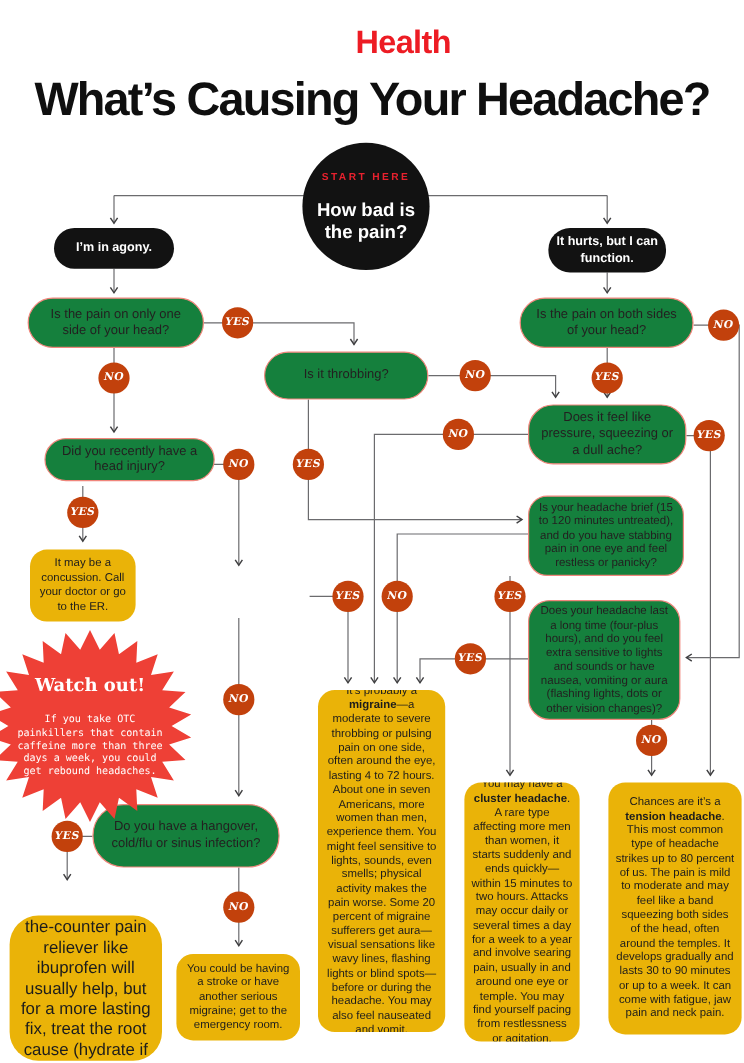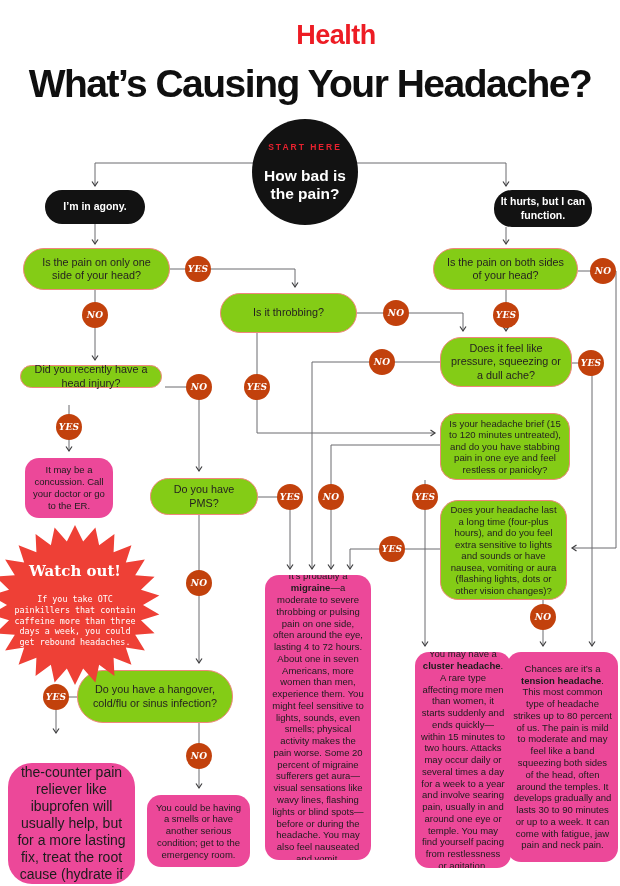--- a/index.html
+++ b/index.html
@@ -11,29 +11,29 @@
          font-size:39px;font-weight:bold;letter-spacing:-1.5px;z-index:2;}
   .lines{position:absolute;left:0;top:0;z-index:1;}
   .start{position:absolute;left:252px;top:119px;width:106px;height:106px;border-radius:50%;
          background:#121212;color:#fff;z-index:3;display:flex;flex-direction:column;
          align-items:center;justify-content:center;text-align:center;}
   .start-kicker{color:#e8212e;font-size:8.5px;font-weight:bold;letter-spacing:2px;margin-bottom:15px;}
   .start-q{font-size:15.5px;font-weight:bold;line-height:1.12;}
   .pill{position:absolute;background:#121212;color:#fff;border-radius:18px;display:flex;
         align-items:center;justify-content:center;text-align:center;font-weight:bold;
         font-size:10.5px;line-height:1.25;z-index:3;padding:16px 6px;box-sizing:border-box;}
-  .q{position:absolute;background:#84cc16;border:1.5px solid #f0867c;border-radius:21px;
+  .q{position:absolute;background:#15803d;border:1.5px solid #f0867c;border-radius:21px;
      display:flex;align-items:center;justify-content:center;text-align:center;color:#231f20;
      font-size:10.8px;line-height:1.22;padding:4px 9px;box-sizing:border-box;z-index:3;}
   .q.small-text{font-size:9.6px;line-height:1.2;padding:4px 6px;}
   .yn{position:absolute;width:26px;height:26px;border-radius:50%;background:#c2410c;color:#fff;
       display:flex;align-items:center;justify-content:center;z-index:4;
       font-family:"DejaVu Serif",serif;font-style:italic;font-weight:bold;font-size:9px;
       letter-spacing:0.3px;}
-  .out{position:absolute;background:#ec4899;border-radius:14px;color:#1c1c1c;font-size:9.5px;
+  .out{position:absolute;background:#eab308;border-radius:14px;color:#1c1c1c;font-size:9.5px;
        line-height:1.24;text-align:center;padding:8px 6px;box-sizing:border-box;z-index:3;
        display:flex;align-items:center;justify-content:center;overflow:hidden;}
   .out b{font-weight:bold;}
   .burst{position:absolute;left:-10px;top:525px;width:170px;height:160px;background:#ee4036;
          z-index:5;display:flex;flex-direction:column;align-items:center;justify-content:center;
          color:#fff;text-align:center;}
   .burst-title{font-family:"DejaVu Serif",serif;font-weight:bold;font-size:15px;margin-bottom:14px;}
   .burst-body{font-family:"DejaVu Sans Mono",monospace;font-size:8.4px;line-height:1.3;width:122px;}
 </style>
 </head>
@@ -76,29 +76,28 @@
       <path d="M199,723 V788" marker-end="url(#arr)"></path>
     </g>
   </svg>
 
   <div class="start">
     <div class="start-kicker">START HERE</div>
     <div class="start-q">How bad is the pain?</div>
   </div>
 
   <div class="pill" style="left:45px;top:190px;width:100px;height:34px;">I’m in agony.</div>
-  <div class="pill" style="left:457px;top:190px;width:98px;height:37px;margin-left:37px;">It hurts, but I can function.</div>
+  <div class="pill" style="left:457px;top:190px;width:98px;height:37px;">It hurts, but I can function.</div>
 
   <div class="q" style="left:23px;top:248px;width:147px;height:42px;">Is the pain on only one side of your head?</div>
   <div class="q" style="left:220px;top:293px;width:137px;height:40px;">Is it throbbing?</div>
   <div class="q" style="left:433px;top:248px;width:145px;height:42px;">Is the pain on both sides of your head?</div>
   <div class="q" style="left:440px;top:337px;width:132px;height:50px;">Does it feel like pressure, squeezing or a dull ache?</div>
-  <div class="q" style="left:20px;top:365px;width:142px;height:23px;">Did you recently have a head injury?</div>
+  <div class="q" style="left:37px;top:365px;width:142px;height:36px;">Did you recently have a head injury?</div>
   <div class="q small-text" style="left:440px;top:413px;width:130px;height:67px;border-radius:16px;">Is your headache brief (15 to 120 minutes untreated), and do you have stabbing pain in one eye and feel restless or panicky?</div>
-  <div class="q" style="left:150px;top:478px;width:108px;height:37px;">Do you have PMS?</div>
   <div class="q small-text" style="left:440px;top:500px;width:127px;height:100px;border-radius:18px;">Does your headache last a long time (four-plus hours), and do you feel extra sensitive to lights and sounds or have nausea, vomiting or aura (flashing lights, dots or other vision changes)?</div>
   <div class="q" style="left:77px;top:670px;width:156px;height:53px;border-radius:26px;">Do you have a hangover, cold/flu or sinus infection?</div>
 
   <div class="yn" style="left:185px;top:256px;">YES</div>
   <div class="yn" style="left:82px;top:302px;">NO</div>
   <div class="yn" style="left:383px;top:300px;">NO</div>
   <div class="yn" style="left:244px;top:374px;">YES</div>
   <div class="yn" style="left:493px;top:302px;">YES</div>
   <div class="yn" style="left:590px;top:258px;">NO</div>
   <div class="yn" style="left:369px;top:349px;">NO</div>
@@ -111,27 +110,27 @@
   <div class="yn" style="left:186px;top:570px;">NO</div>
   <div class="yn" style="left:379px;top:536px;">YES</div>
   <div class="yn" style="left:530px;top:604px;">NO</div>
   <div class="yn" style="left:43px;top:684px;">YES</div>
   <div class="yn" style="left:186px;top:743px;">NO</div>
 
   <div class="out" style="left:25px;top:458px;width:88px;height:60px;">It may be a concussion. Call your doctor or go to the ER.</div>
 
   <div class="out" style="left:8px;top:763px;width:127px;height:121px;font-size:14px;line-height:1.22;border-radius:24px;">You likely have a secondary headache caused by one of these issues. An over-the-counter pain reliever like ibuprofen will usually help, but for a more lasting fix, treat the root cause (hydrate if you’re hungover; ask your doc if you need antibiotics for your sinus infection).</div>
 
-  <div class="out" style="left:147px;top:795px;width:103px;height:72px;">You could be having a smells or have another serious condition; get to the emergency room.</div>
+  <div class="out" style="left:147px;top:795px;width:103px;height:72px;">You could be having a stroke or have another serious migraine; get to the emergency room.</div>
 
   <div class="out" style="left:265px;top:575px;width:106px;height:285px;justify-content:center;">
     <span><span>It’s probably a </span><b>migraine</b><span>—a moderate to severe throbbing or pulsing pain on one side, often around the eye, lasting 4 to 72 hours. About one in seven Americans, more women than men, experience them. You might feel sensitive to lights, sounds, even smells; physical activity makes the pain worse. Some 20 percent of migraine sufferers get aura—visual sensations like wavy lines, flashing lights or blind spots—before or during the headache. You may also feel nauseated and vomit.</span></span>
   </div>
 
-  <div class="out" style="left:387px;top:652px;width:96px;height:216px;margin-left:28px;">
+  <div class="out" style="left:387px;top:652px;width:96px;height:216px;">
     <span><span>You may have a </span><b>cluster headache</b><span>. A rare type affecting more men than women, it starts suddenly and ends quickly—within 15 minutes to two hours. Attacks may occur daily or several times a day for a week to a year and involve searing pain, usually in and around one eye or temple. You may find yourself pacing from restlessness or agitation.</span></span>
   </div>
 
   <div class="out" style="left:507px;top:652px;width:111px;height:210px;">
     <span><span>Chances are it’s a </span><b>tension headache</b><span>. This most common type of headache strikes up to 80 percent of us. The pain is mild to moderate and may feel like a band squeezing both sides of the head, often around the temples. It develops gradually and lasts 30 to 90 minutes or up to a week. It can come with fatigue, jaw pain and neck pain.</span></span>
   </div>
 
   <div class="burst" style="clip-path: polygon(90% 50%, 99.6% 56%, 88.8% 59.6%, 96.8% 67.7%, 85.4% 68.6%, 91.1% 78.4%, 79.9% 76.5%, 83.2% 87.4%, 72.7% 82.9%, 73.2% 94.3%, 64.2% 87.4%, 62% 98.5%, 54.8% 89.7%, 50% 100%, 45.2% 89.7%, 38% 98.5%, 35.8% 87.4%, 26.8% 94.3%, 27.3% 82.9%, 16.8% 87.4%, 20.1% 76.5%, 8.9% 78.4%, 14.6% 68.6%, 3.2% 67.7%, 11.2% 59.6%, 0.4% 56%, 10% 50%, 0.4% 44%, 11.2% 40.4%, 3.2% 32.3%, 14.6% 31.4%, 8.9% 21.6%, 20.1% 23.5%, 16.8% 12.6%, 27.3% 17.1%, 26.8% 5.7%, 35.8% 12.6%, 38% 1.5%, 45.2% 10.3%, 50% 0%, 54.8% 10.3%, 62% 1.5%, 64.2% 12.6%, 73.2% 5.7%, 72.7% 17.1%, 83.2% 12.6%, 79.9% 23.5%, 91.1% 21.6%, 85.4% 31.4%, 96.8% 32.3%, 88.8% 40.4%, 99.6% 44%);">
     <div class="burst-title">Watch out!</div>
     <div class="burst-body">If you take OTC painkillers that contain caffeine more than three days a week, you could get rebound headaches.</div>

